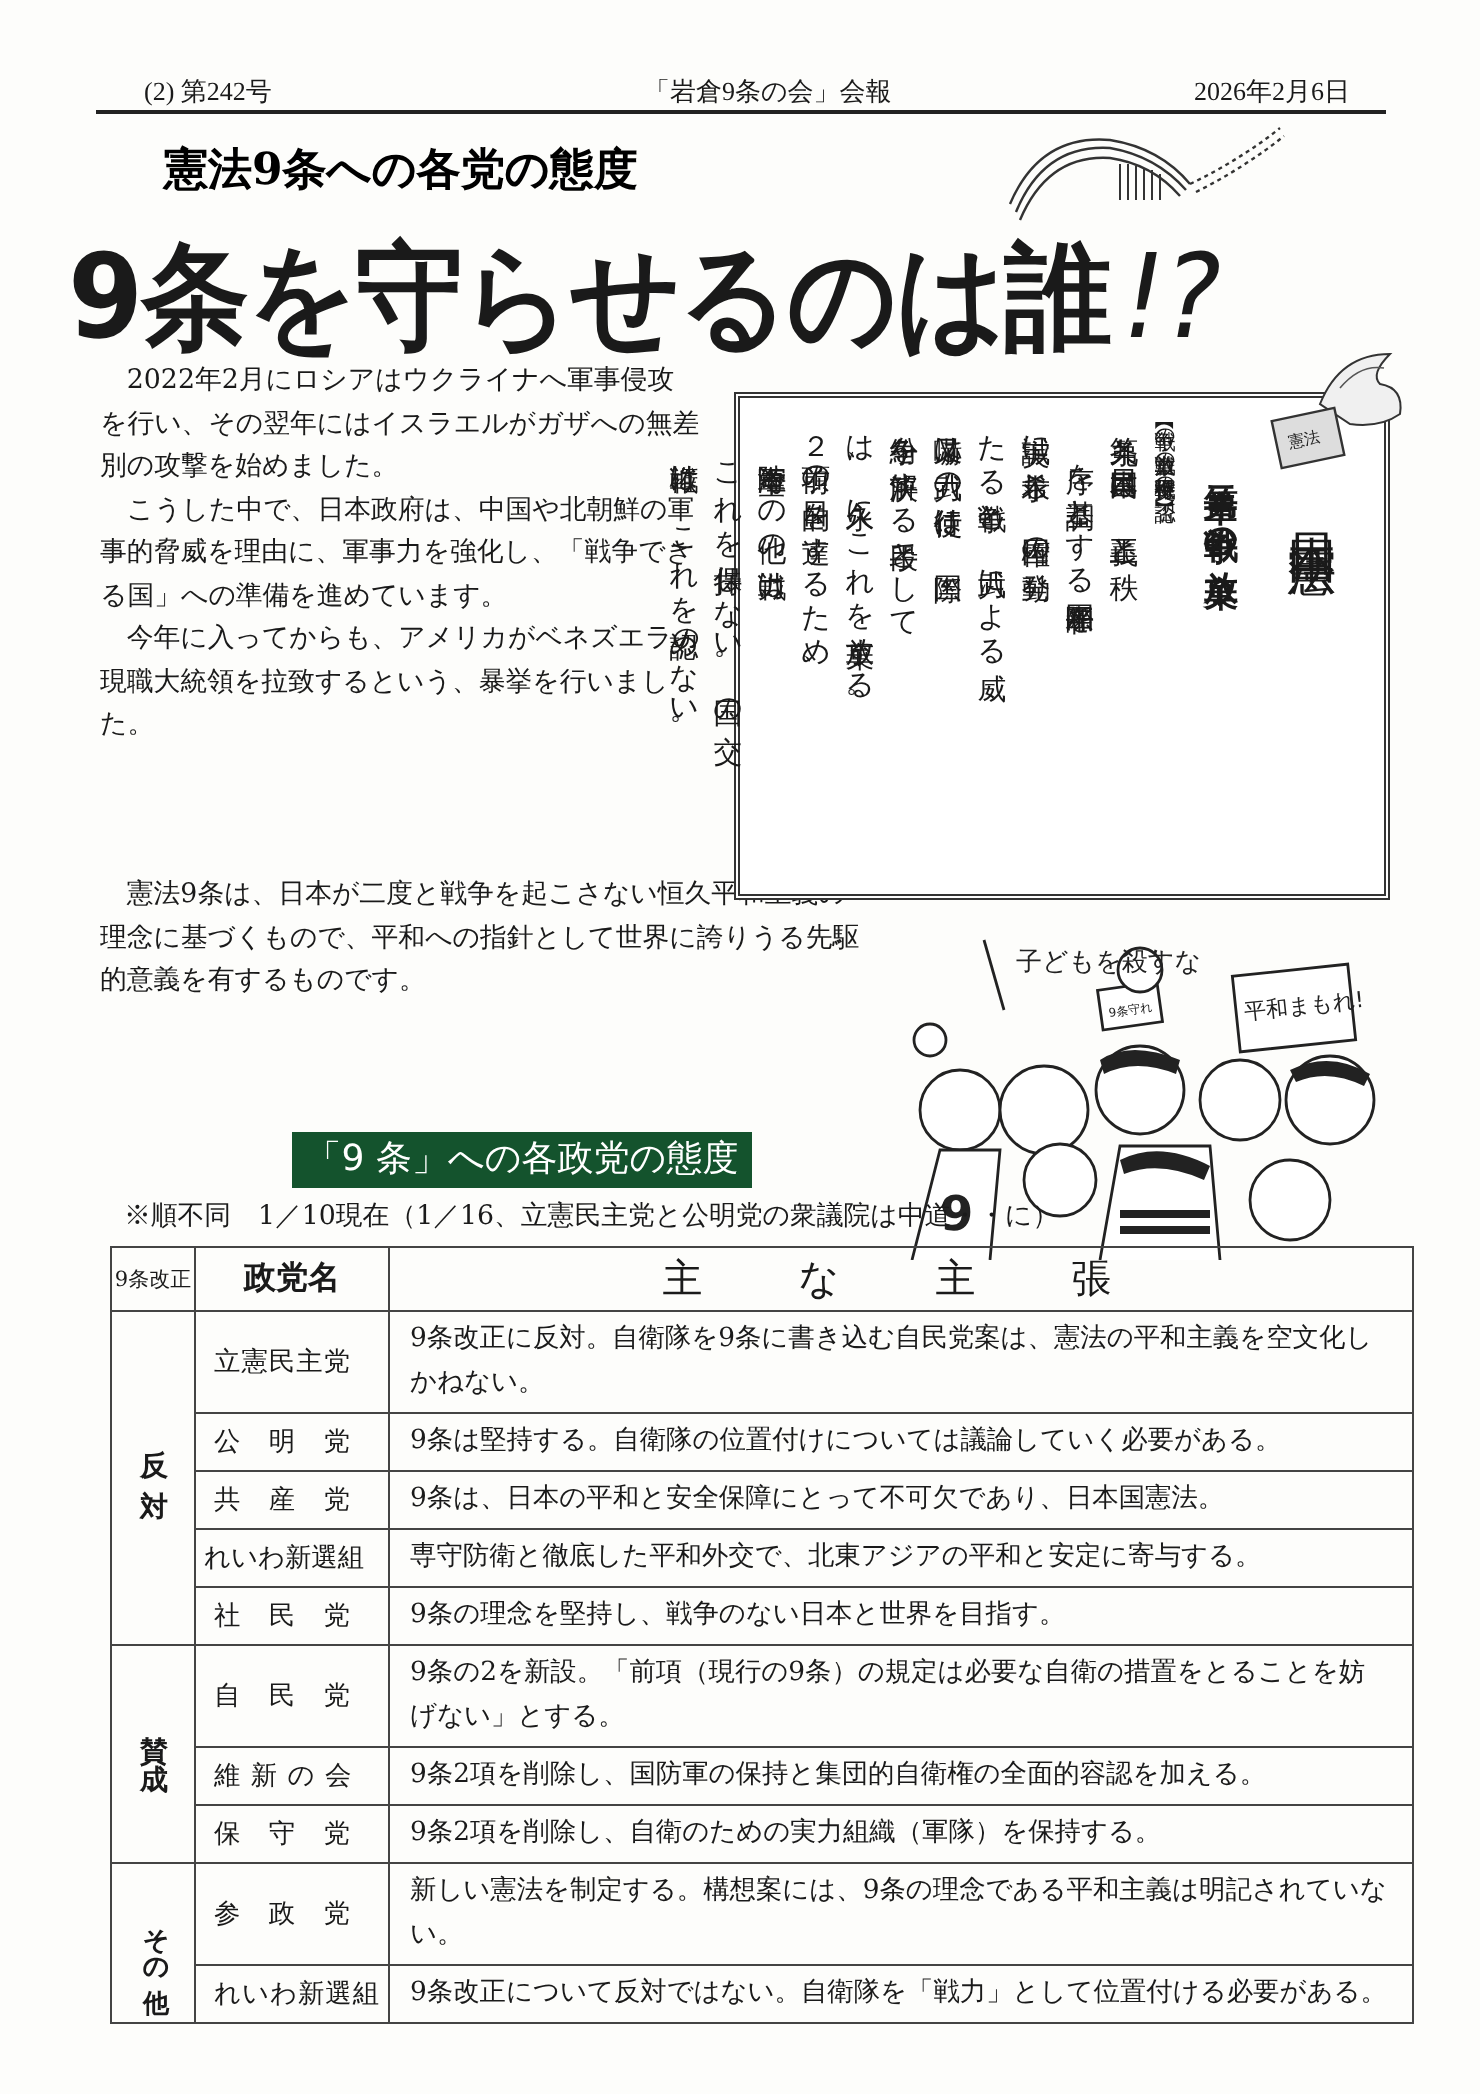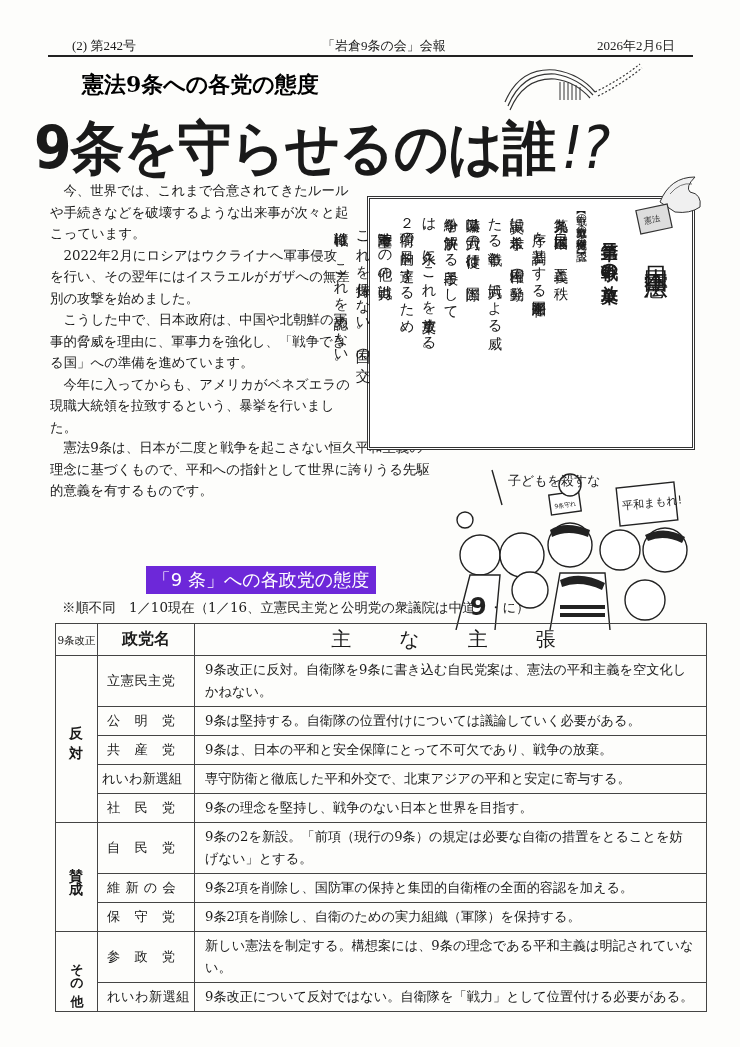--- a/index.html
+++ b/index.html
@@ -28,21 +28,21 @@
   .vert { position:absolute; writing-mode:vertical-rl; font-family:"DejaVu Sans","Liberation Sans",sans-serif; }
   .v-title { right:20px; top:48px; font-size:24px; letter-spacing:2px; }
   .v-chap { right:70px; top:30px; font-size:17px; font-weight:bold; letter-spacing:1px; }
   .v-sub { right:103px; top:8px; font-size:10.5px; }
   .v-body { right:120px; top:8px; height:235px; font-size:14.4px; line-height:22px; letter-spacing:0.5px; }
   .v-body p { margin:0; }
 
   .dove { position:absolute; left:630px; top:172px; width:75px; height:70px; }
   .illustration { position:absolute; left:450px; top:455px; width:270px; height:175px; }
 
-  .section-banner { position:absolute; left:146px; top:566px; width:230px; height:28px; background:#6d28d9; color:#fff; font-family:"DejaVu Sans","Liberation Sans",sans-serif; font-size:18px; text-align:center; line-height:28px; }
+  .section-banner { position:absolute; left:146px; top:566px; width:230px; height:28px; background:#14532d; color:#fff; font-family:"DejaVu Sans","Liberation Sans",sans-serif; font-size:18px; text-align:center; line-height:28px; }
   .note { position:absolute; left:62px; top:599px; font-size:13.4px; }
 
   table.parties { position:absolute; left:55px; top:623px; width:652px; border-collapse:collapse; font-size:13.2px; }
   table.parties td, table.parties th { border:1px solid #444; }
   th.h-kai { width:42px; font-size:10.5px; line-height:12px; font-weight:normal; padding:2px 0;margin-left:25px; }
   th.h-name { width:97px; font-family:"DejaVu Sans","Liberation Sans",sans-serif; font-size:16px; font-weight:bold; }
   th.h-claim { font-family:"DejaVu Sans","Liberation Sans",sans-serif; font-size:20px; font-weight:normal; letter-spacing:14px; height:32px; }
   td.cat { text-align:center; font-weight:bold; font-size:14px; line-height:34px; vertical-align:middle; border-top:2px solid #333; border-bottom:2px solid #333; }
   td.cat.other { font-size:13px; line-height:14px; font-weight:bold; }
   td.name { padding-left:9px; height:29px; letter-spacing:0.5px; }
@@ -74,21 +74,20 @@
       <line x1="80" y1="25" x2="80" y2="38"></line>
   </g>
 </svg>
 
 <div class="subtitle">憲法9条への各党の態度</div>
 <div class="main-title">
   <span>9条を守らせるのは誰</span><span class="punct">!?</span>
 </div>
 
 <div class="intro">
-  <p>今、世界では、これまで合意されてきたルールや手続きなどを破壊するような出来事が次々と起こっています。</p>
   <p>2022年2月にロシアはウクライナへ軍事侵攻を行い、その翌年にはイスラエルがガザへの無差別の攻撃を始めました。</p>
   <p>こうした中で、日本政府は、中国や北朝鮮の軍事的脅威を理由に、軍事力を強化し、「戦争できる国」への準備を進めています。</p>
   <p>今年に入ってからも、アメリカがベネズエラの現職大統領を拉致するという、暴挙を行いました。</p>
 </div>
 <div class="intro-tail" style="top:437px;">
   <p style="width:385px;">憲法9条は、日本が二度と戦争を起こさない恒久平和主義の理念に基づくもので、平和への指針として世界に誇りうる先駆的意義を有するものです。</p>
 </div>
 
 <div class="const-box">
   <div class="vert v-title">日本国憲法</div>
@@ -163,21 +162,21 @@
     <td class="cat" rowspan="5"><span style="writing-mode:vertical-rl;letter-spacing:20px;">反対</span></td>
     <td class="name">立憲民主党</td>
     <td class="claim">9条改正に反対。自衛隊を9条に書き込む自民党案は、憲法の平和主義を空文化しかねない。</td>
   </tr>
   <tr>
     <td class="name">公　明　党</td>
     <td class="claim">9条は堅持する。自衛隊の位置付けについては議論していく必要がある。</td>
   </tr>
   <tr>
     <td class="name">共　産　党</td>
-    <td class="claim">9条は、日本の平和と安全保障にとって不可欠であり、戦争の放棄。</td>
+    <td class="claim">9条は、日本の平和と安全保障にとって不可欠であり、日本国憲法。</td>
   </tr>
   <tr>
     <td class="name" style="padding-left:4px;letter-spacing:0">れいわ新選組</td>
     <td class="claim">専守防衛と徹底した平和外交で、北東アジアの平和と安定に寄与する。</td>
   </tr>
   <tr>
     <td class="name">社　民　党</td>
     <td class="claim">9条の理念を堅持し、戦争のない日本と世界を目指す。</td>
   </tr>
 

